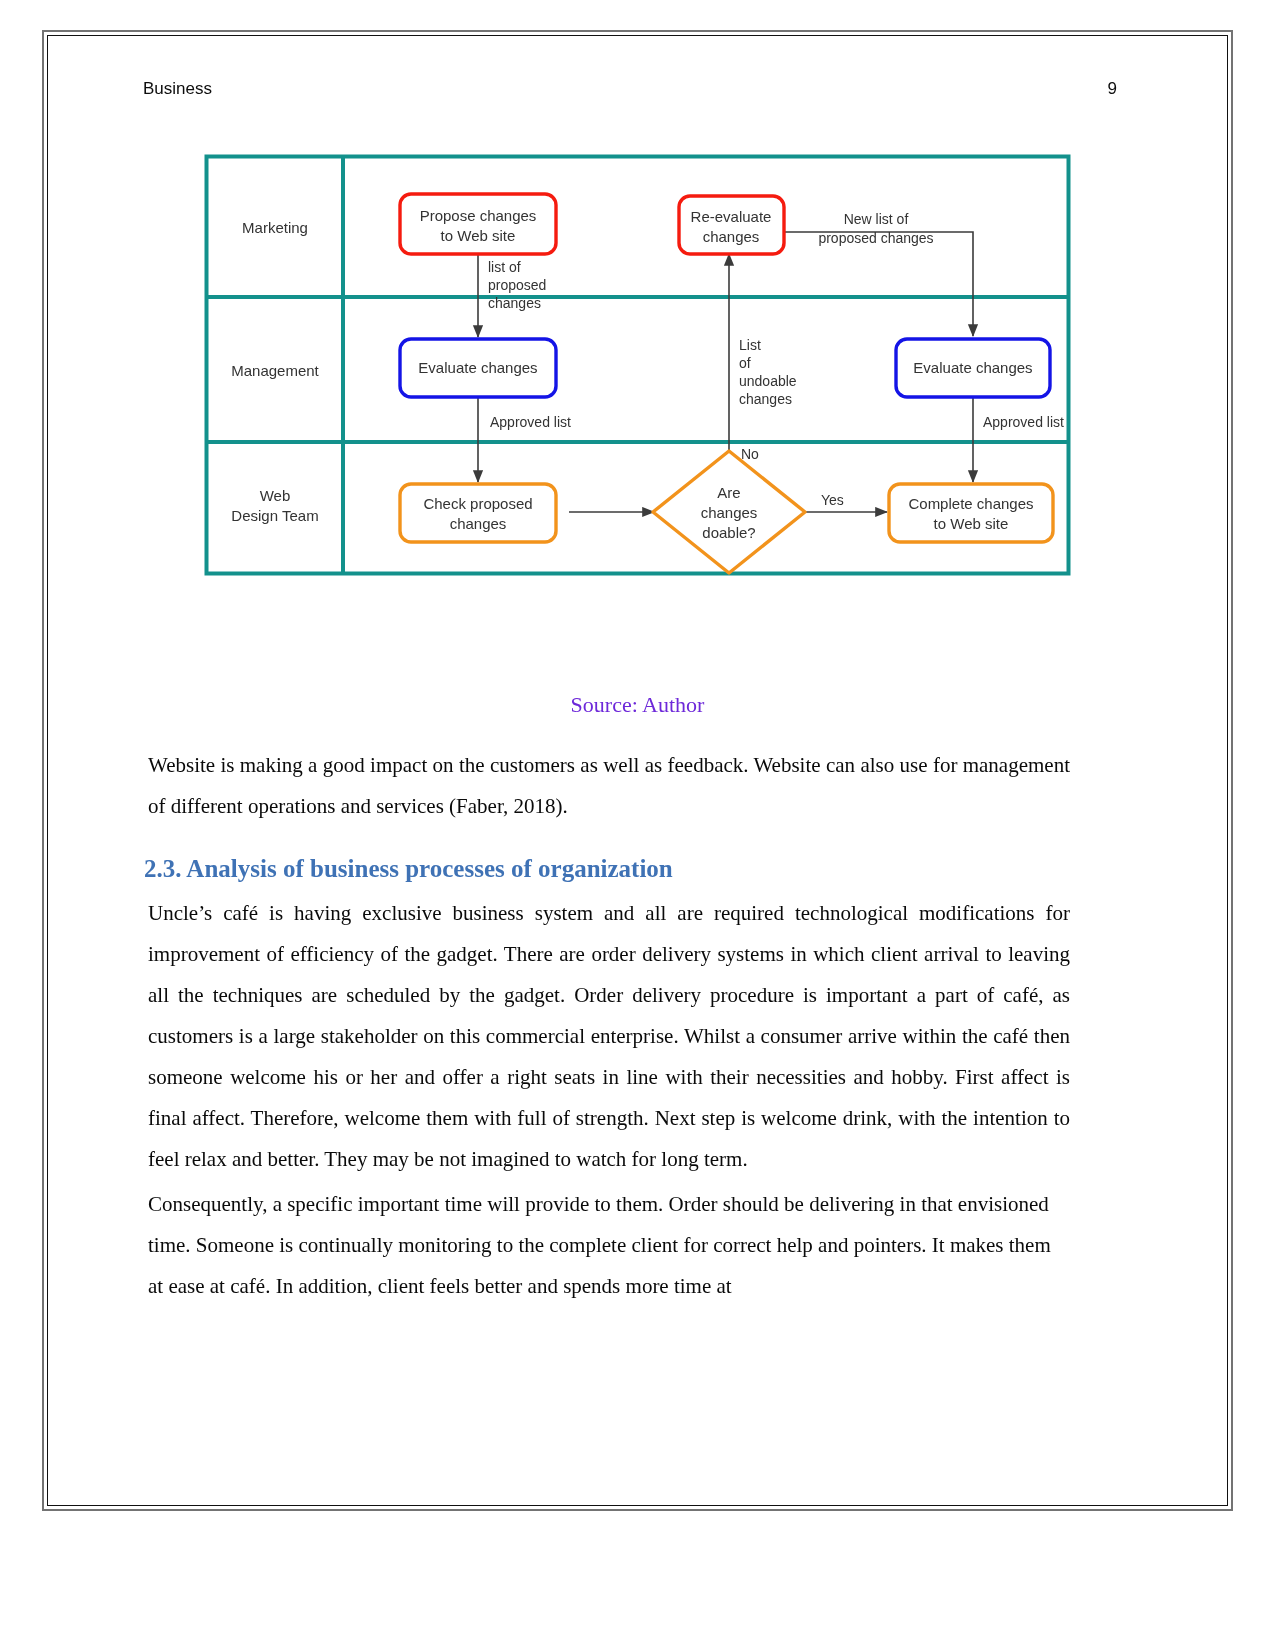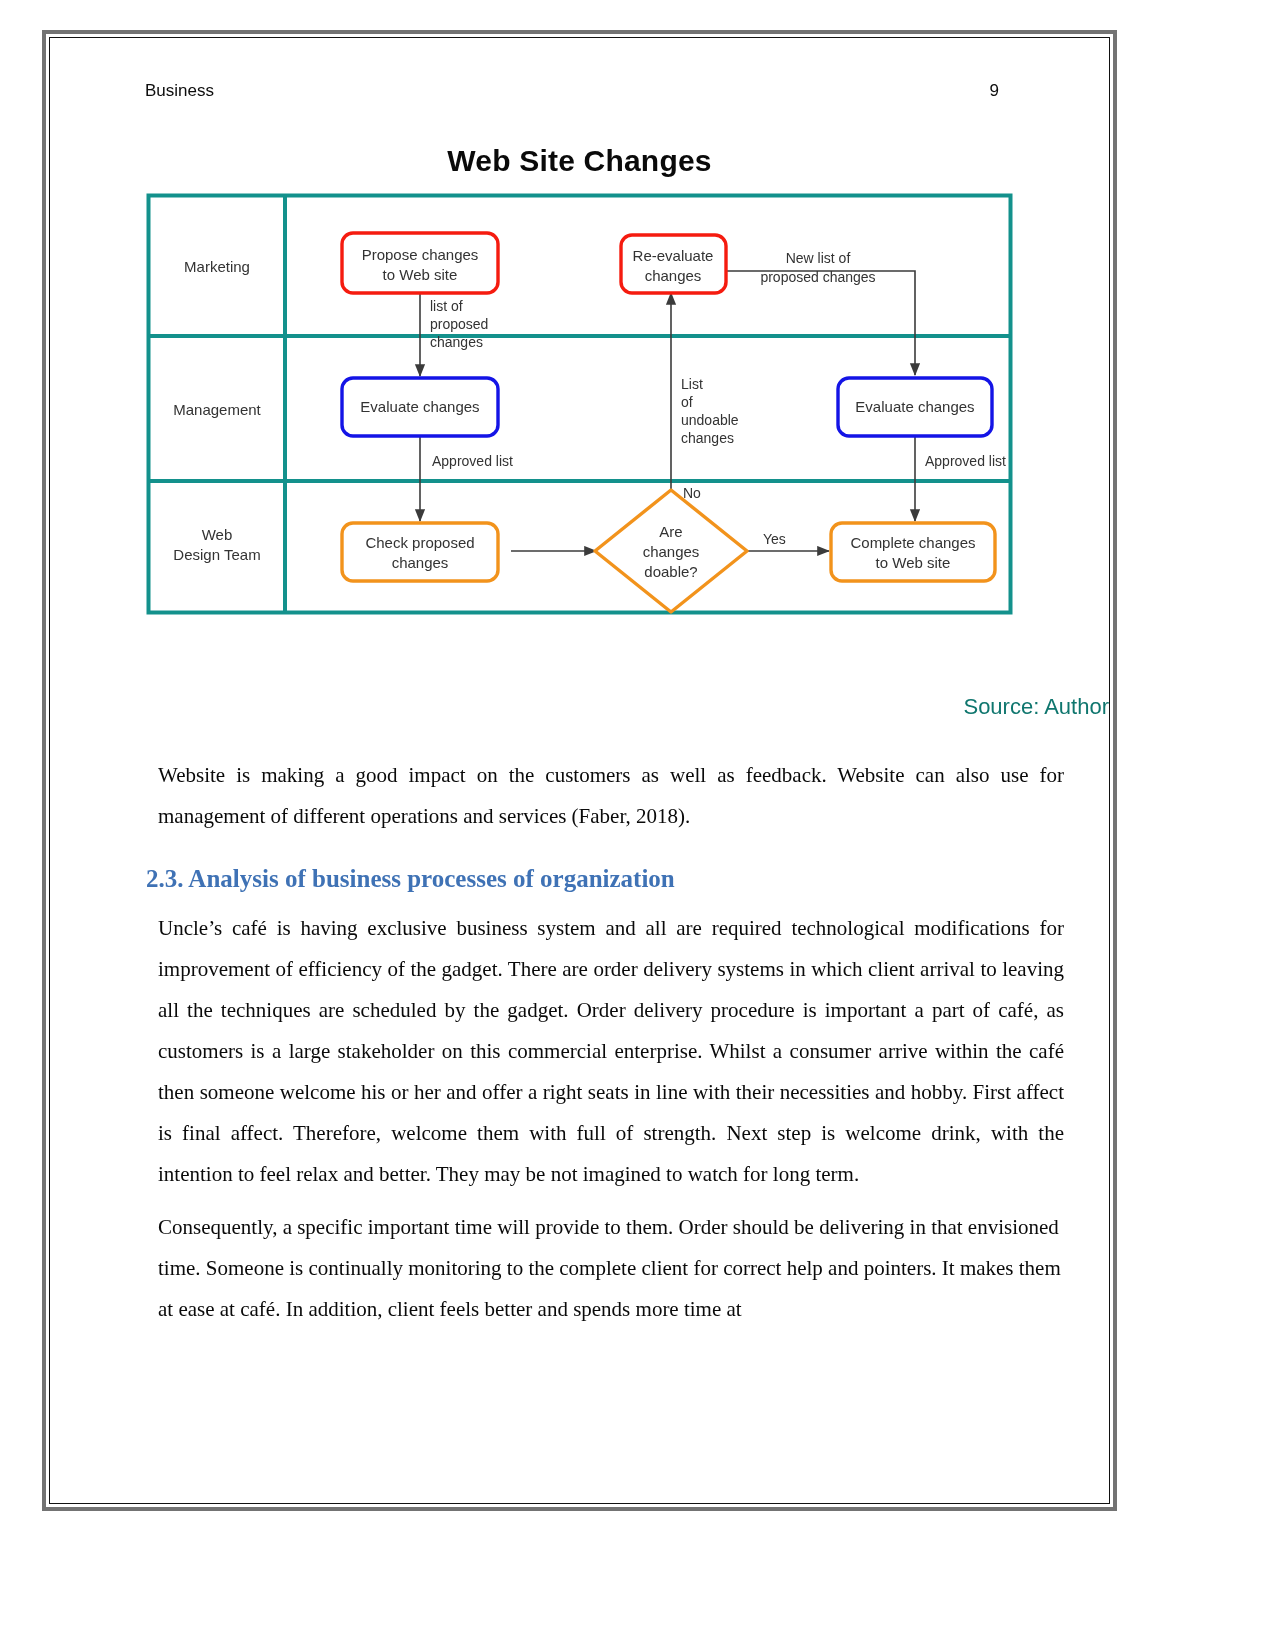--- a/index.html
+++ b/index.html
@@ -12,23 +12,23 @@
     height: 1650px;
     font-family: "Liberation Serif", serif;
     -webkit-font-smoothing: antialiased;
   }
 
   
   #page-outer {
     position: absolute;
     left: 42px;
     top: 30px;
-    width: 1075px;
+    width: 1191px;
     height: 1481px;
-    border: 4px solid #737373;
+    border: 2px solid #737373;
     box-sizing: border-box;
     background: #ffffff;
   }
   #page-inner {
     position: absolute;
     left: 3px;
     top: 3px;
     right: 3px;
     bottom: 3px;
     border: 1px solid #111111;
@@ -74,33 +74,33 @@
     height: 422px;
     margin: 13px auto 0 auto;
   }
   #swimlane-svg { display: block; }
 
   
   .caption {
     position: absolute;
     top: 656px;
     width: 100%;
-    text-align: right;
-    font-family: Liberation Sans, sans-serif;
+    text-align: center;
+    font-family: Liberation Serif, serif;
     font-size: 22px;
-    color: #0f766e;
+    color: #6d28d9;
   }
   #body {
     position: absolute;
     top: 705px;
     left: 96px;
     width: 930px;
   }
   p.para {
-    margin: 12px;
+    margin: 4px;
     font-family: "Liberation Serif", serif;
     font-size: 21px;
     line-height: 41px;
     color: #0a0a0a;
     text-align: justify;
     text-justify: inter-word;
   }
   p.para.last-noj { text-align: left; }
   h2.heading {
     margin: 26px 0 7px 0;
@@ -116,21 +116,20 @@
 
 <div id="page-outer">
   <div id="page-inner">
     <div id="page-content">
 
       <div class="runhead left">Business</div>
       <div class="runhead right">9</div>
 
       <div id="figure">
         <div class="fig-title">
-          <div>Web Site Changes</div>
         </div>
 
         <div id="swimlane-wrap">
           <svg id="swimlane-svg" width="867" height="422" viewBox="0 0 867 422" xmlns="http://www.w3.org/2000/svg">
             <defs>
               <marker id="arrow" markerWidth="9" markerHeight="9" refX="7.4" refY="3.2" orient="auto" markerUnits="strokeWidth">
                 <path d="M0,0 L8,3.2 L0,6.4 z" fill="#3b3b3b"></path>
               </marker>
             </defs>
 

